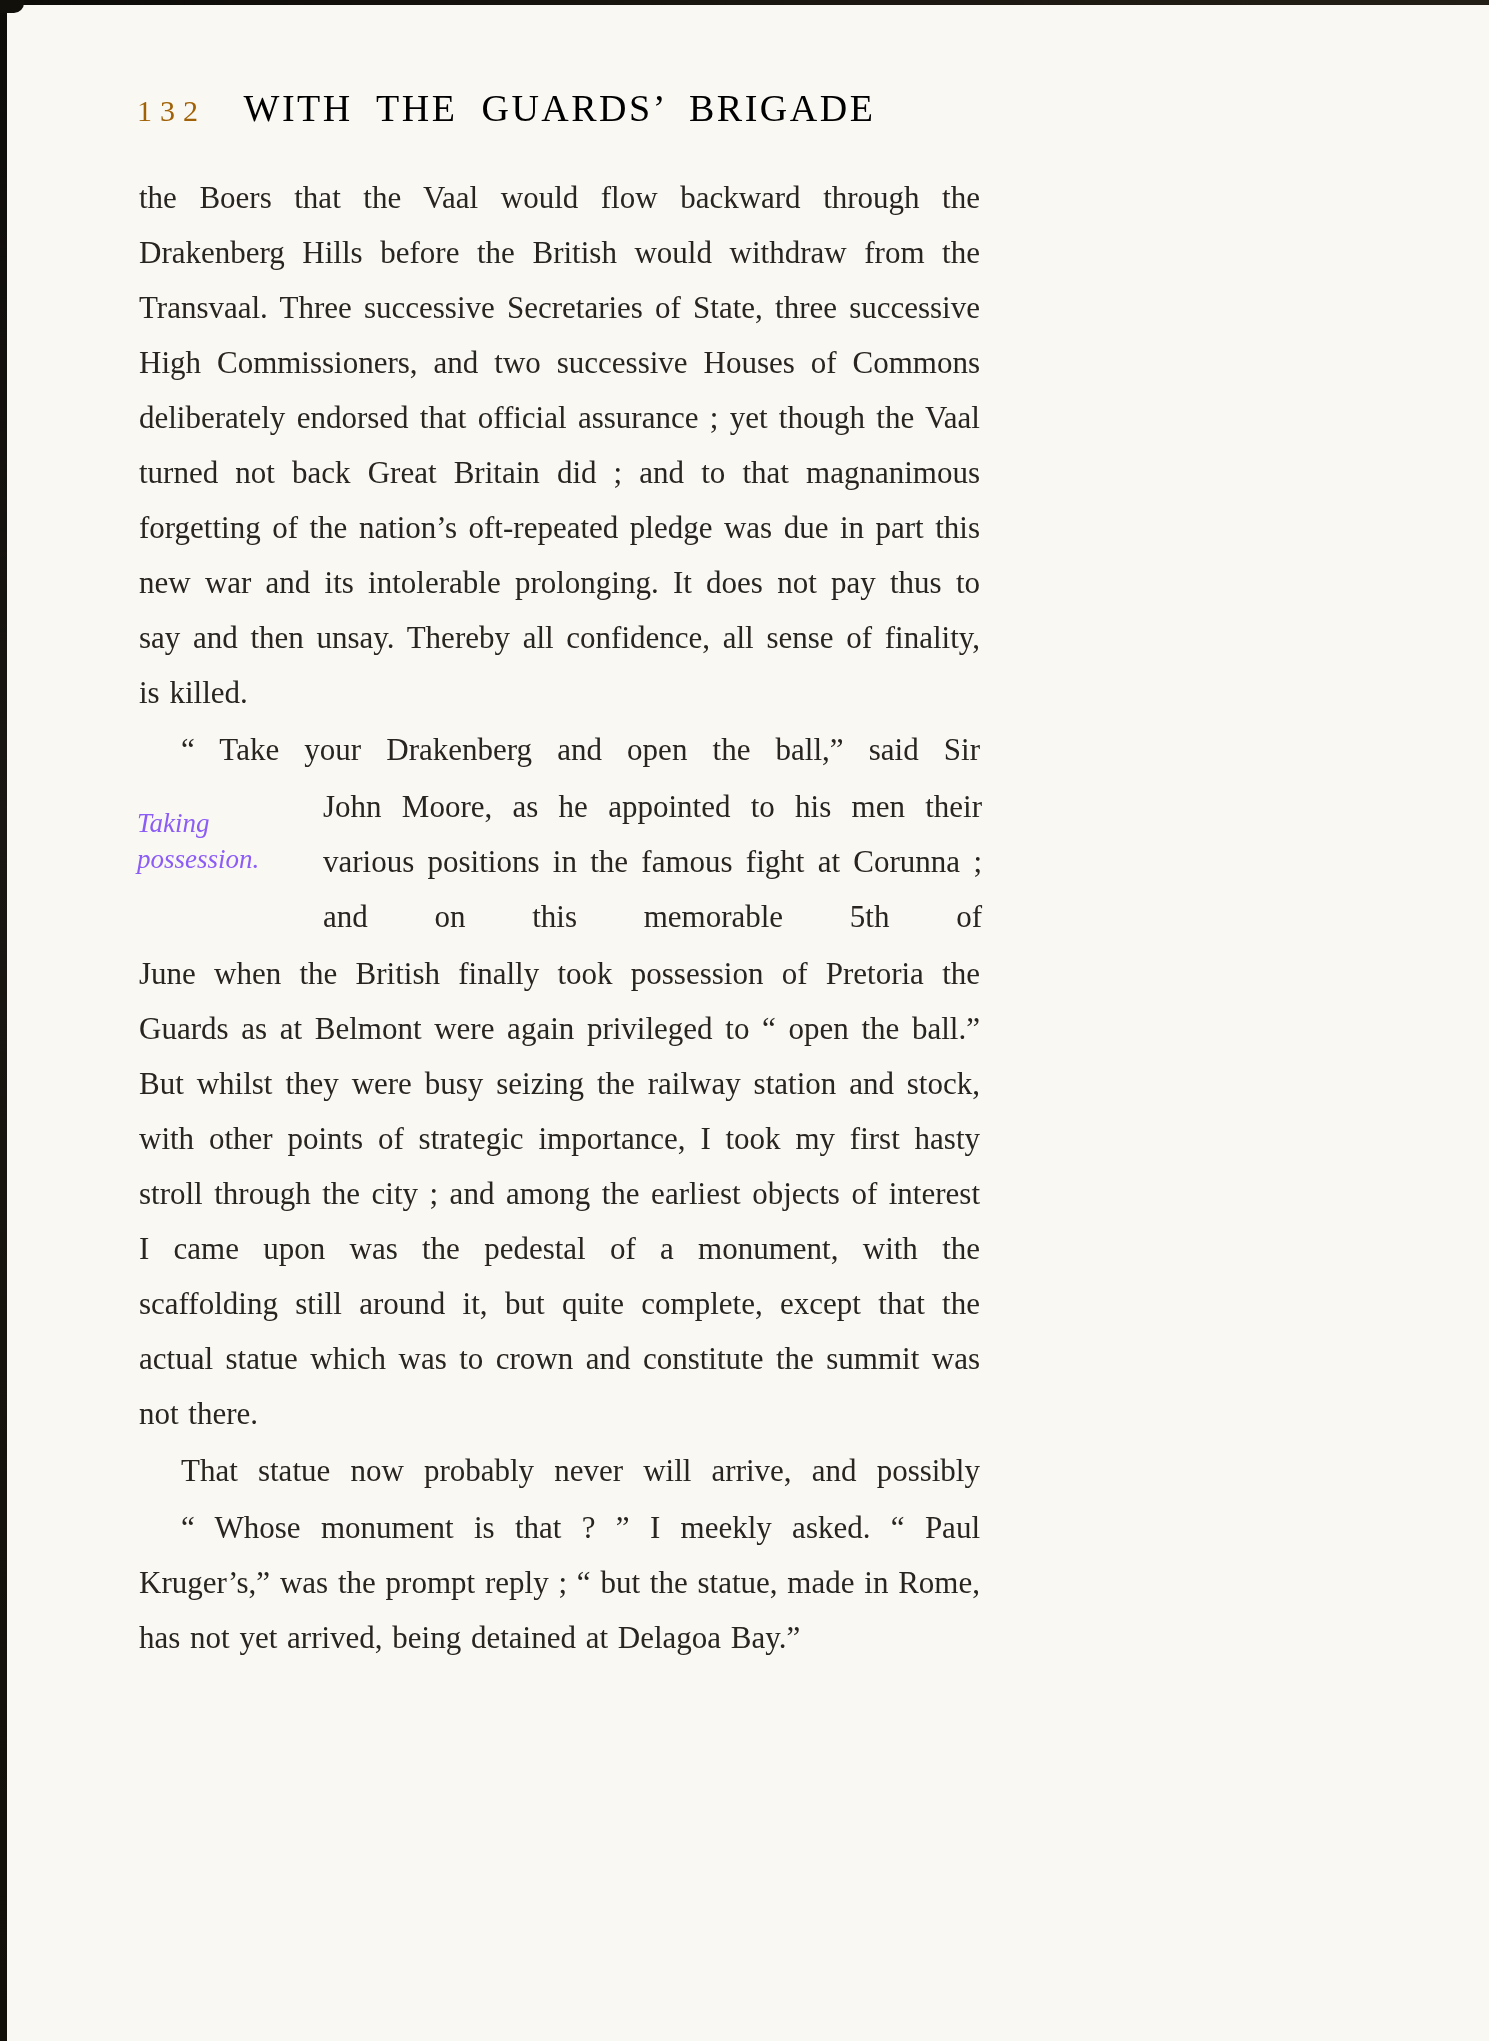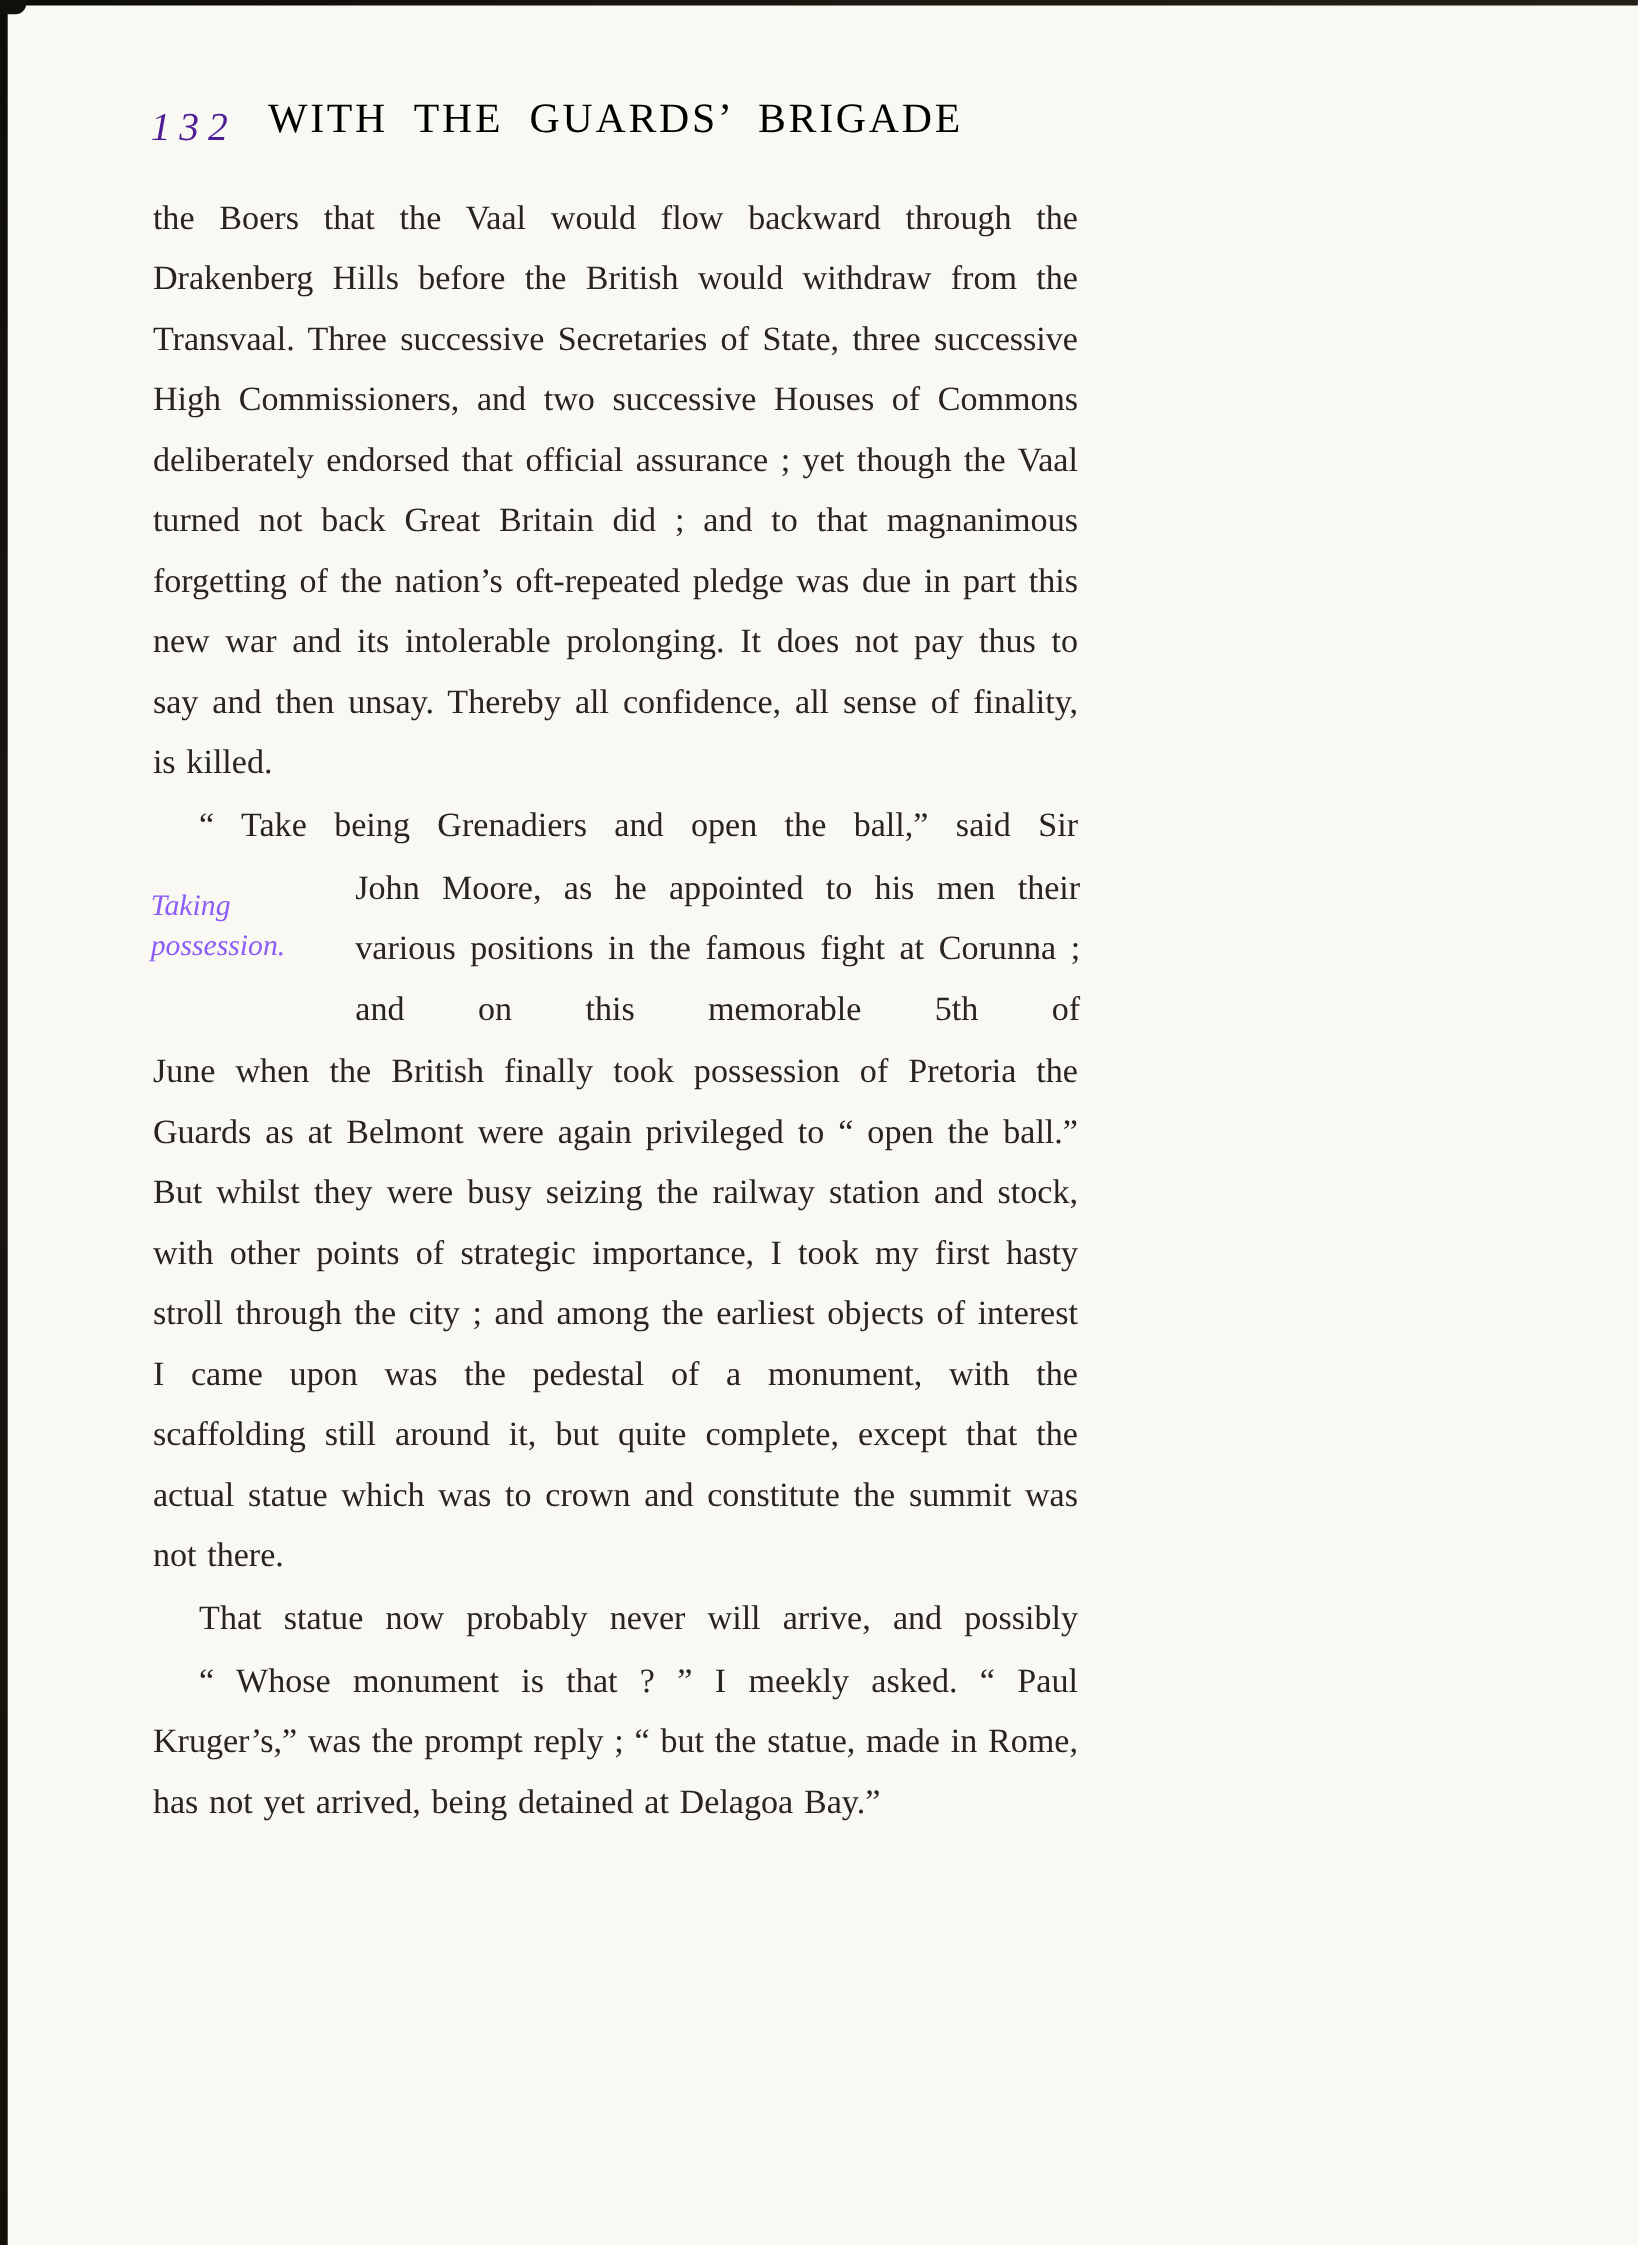--- a/index.html
+++ b/index.html
@@ -36,24 +36,23 @@
   }
   .page-header {
     position: relative;
     width: 845px;
     height: 50px;
     margin-bottom: 34px;
   }
   .pagenum {
     position: absolute;
     left: 0; top: 8px;
-    font-size: 36px;
+    font-size: 30px;
     letter-spacing: 8px;
-    color: #4c1d95;
-    font-style: italic;
+    color: #a16207;
   }
   .running-title {
     display: block;
     text-align: center;
     font-size: 38px;
     letter-spacing: 2.5px;
     word-spacing: 12px;
     color: #000000;
   }
   main {
@@ -94,21 +93,21 @@
   <div class="scan-corner"></div>
 
   <div class="page-header">
     <span class="pagenum">132</span>
     <span class="running-title">WITH THE GUARDS’ BRIGADE</span>
   </div>
 
   <main>
     <p class="justify">the Boers that the Vaal would flow backward through the Drakenberg Hills before the British would withdraw from the Transvaal.  Three successive Secretaries of State, three successive High Commissioners, and two successive Houses of Commons deliberately endorsed that official assurance ; yet though the Vaal turned not back Great Britain did ; and to that magnanimous forgetting of the nation’s oft-repeated pledge was due in part this new war and its intolerable prolonging.  It does not pay thus to say and then unsay.  Thereby all confidence, all sense of finality, is killed.</p>
 
-    <p class="indent full-justify">“ Take being Grenadiers and open the ball,” said Sir</p>
+    <p class="indent full-justify">“ Take your Drakenberg and open the ball,” said Sir</p>
 
     <div class="sidenote-row">
       <div class="sidenote">Taking possession.</div>
       <div class="indented-text">John Moore, as he appointed to his men their various positions in the famous fight at Corunna ; and on this memorable 5th of</div>
     </div>
 
     <p>June when the British finally took possession of Pretoria the Guards as at Belmont were again privileged to “ open the ball.”  But whilst they were busy seizing the railway station and stock, with other points of strategic importance, I took my first hasty stroll through the city ; and among the earliest objects of interest I came upon was the pedestal of a monument, with the scaffolding still around it, but quite complete, except that the actual statue which was to crown and constitute the summit was not there.</p>
 
     <p class="indent full-justify">That statue now probably never will arrive, and possibly</p>
 

